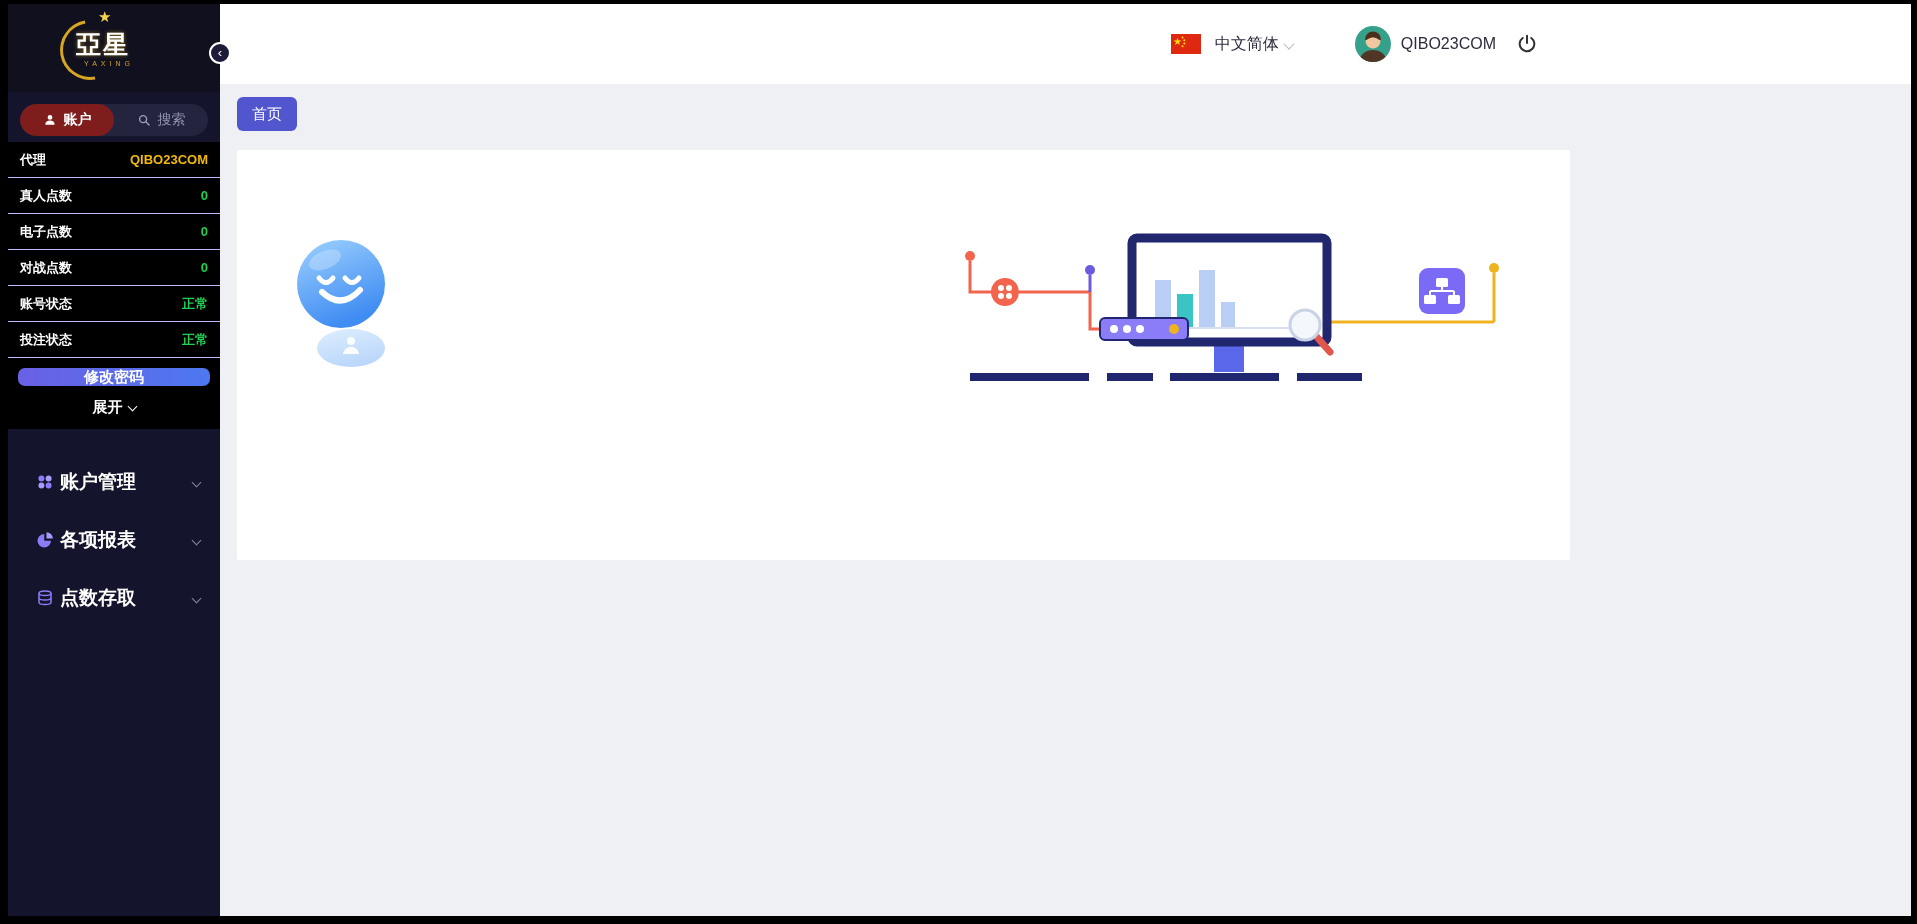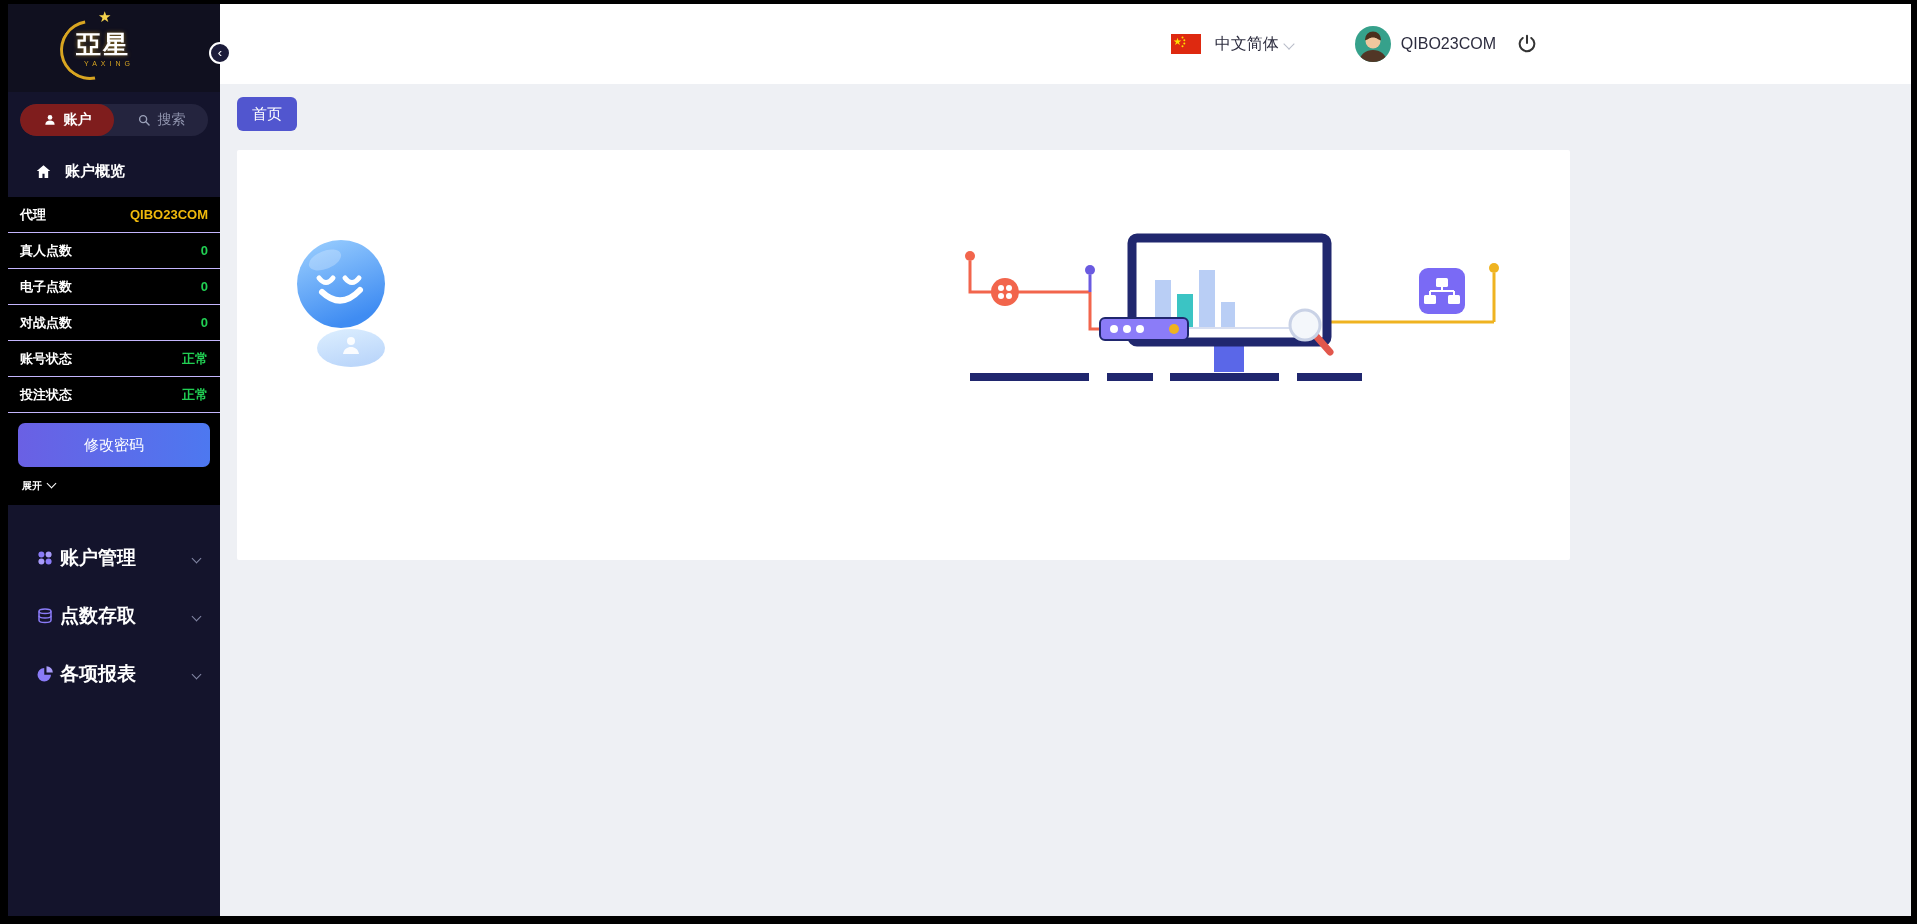--- a/index.html
+++ b/index.html
@@ -30,24 +30,24 @@
   .tab.active { background:#7f1d1d; color:#fff; font-weight:700; }
   .ticon { display:inline-flex; align-items:center; }
   .overview { margin-top:16px; padding:10px 0 10px 26px; display:flex; align-items:center; gap:13px; font-size:15px; font-weight:700; cursor:pointer; }
 
   .panel { margin-top:6px; background:#000; }
   .prow { height:36px; display:flex; align-items:center; justify-content:space-between; padding:0 12px; border-bottom:1px solid #c4b5fd; }
   .prow .plabel { font-size:13px; font-weight:700; color:#fff; }
   .prow .pvalue { font-size:13px; font-weight:700; }
   .v-gold  { color:#f0b90b; }
   .v-green { color:#21cf53; }
-  .pwd-btn { margin:10px 10px 6px; height:44px; border-radius:7px;
+  .pwd-btn { margin:10px 10px 6px; height:18px; border-radius:7px;
              background:linear-gradient(90deg,#6a60e4,#4d78f0);
-             color:#fff; font-size:15px; font-weight:400; display:flex; align-items:center; justify-content:center; cursor:pointer; }
-  .expand { text-align:left; padding:6px 14px 12px; font-size:10px; font-weight:700; color:#fff; cursor:pointer; }
+             color:#fff; font-size:15px; font-weight:700; display:flex; align-items:center; justify-content:center; cursor:pointer; }
+  .expand { text-align:center; padding:6px 14px 12px; font-size:15px; font-weight:700; color:#fff; cursor:pointer; }
 
   .chev { display:inline-block; width:7px; height:7px; border-right:1.6px solid currentColor; border-bottom:1.6px solid currentColor; transform:rotate(45deg); vertical-align:2px; margin-left:6px; }
 
   .menu { margin-top:24px; }
   .menu-item { height:58px; display:flex; align-items:center; gap:6px; padding:0 20px 0 28px; font-size:19px; font-weight:700; color:#fff; cursor:pointer; }
   .menu-item .chev { margin-left:auto; color:#8387a5; }
   .micon { display:inline-flex; width:18px; justify-content:center; }
 
   
   .right { flex:1; display:flex; flex-direction:column; min-width:0; }
@@ -100,28 +100,20 @@
         <span class="ticon">
           <svg width="14" height="14" viewBox="0 0 24 24" fill="none" stroke="#9aa0b8" stroke-width="2.4" stroke-linecap="round">
               <circle cx="10.5" cy="10.5" r="6"></circle>
               <path d="M15.2 15.2l5.5 5.5"></path>
             </svg>
         </span>
         <span>搜索</span>
       </div>
     </div>
 
-    <div class="overview">
-      <span class="micon">
-        <svg width="17" height="17" viewBox="0 0 24 24" fill="#ffffff">
-            <path d="M12 3 2.5 11.2h2.9V21h5.1v-6h3v6h5.1v-9.8h2.9z"></path>
-          </svg>
-      </span>
-      <span>账户概览</span>
-    </div>
 
     <div class="panel">
       <div class="prow">
         <span class="plabel">代理</span>
         <span class="pvalue v-gold">QIBO23COM</span>
       </div>
       <div class="prow">
         <span class="plabel">真人点数</span>
         <span class="pvalue v-green">0</span>
       </div>
@@ -155,37 +147,37 @@
               <circle cx="16.8" cy="7.2" r="4" fill="#a89bfa"></circle>
               <circle cx="7.2" cy="16.8" r="4" fill="#a89bfa"></circle>
               <circle cx="16.8" cy="16.8" r="4"></circle>
             </svg>
         </span>
         <span>账户管理</span>
         <span class="chev"></span>
       </div>
       <div class="menu-item">
         <span class="micon">
+          <svg width="18" height="18" viewBox="0 0 24 24">
+              <path d="M11 13V4a9 9 0 1 0 9 9z" fill="#8a7bf7"></path>
+              <path d="M14 1.5a9 9 0 0 1 8.5 8.5H14z" fill="#a89bfa"></path>
+            </svg>
+        </span>
+        <span>各项报表</span>
+        <span class="chev"></span>
+      </div>
+      <div class="menu-item">
+        <span class="micon">
           <svg width="18" height="18" viewBox="0 0 24 24" fill="none" stroke="#8a7bf7" stroke-width="2">
               <ellipse cx="12" cy="5.5" rx="8" ry="3"></ellipse>
               <path d="M4 5.5v6c0 1.7 3.6 3 8 3s8-1.3 8-3v-6"></path>
               <path d="M4 11.5v6c0 1.7 3.6 3 8 3s8-1.3 8-3v-6"></path>
             </svg>
         </span>
         <span>点数存取</span>
-        <span class="chev"></span>
-      </div>
-      <div class="menu-item">
-        <span class="micon">
-          <svg width="18" height="18" viewBox="0 0 24 24">
-              <path d="M11 13V4a9 9 0 1 0 9 9z" fill="#8a7bf7"></path>
-              <path d="M14 1.5a9 9 0 0 1 8.5 8.5H14z" fill="#a89bfa"></path>
-            </svg>
-        </span>
-        <span>各项报表</span>
         <span class="chev"></span>
       </div>
     </nav>
   </aside>
 
   <div class="right">
 
     <header class="topbar">
       <span class="flag">
         <svg width="30" height="20" viewBox="0 0 30 20">

